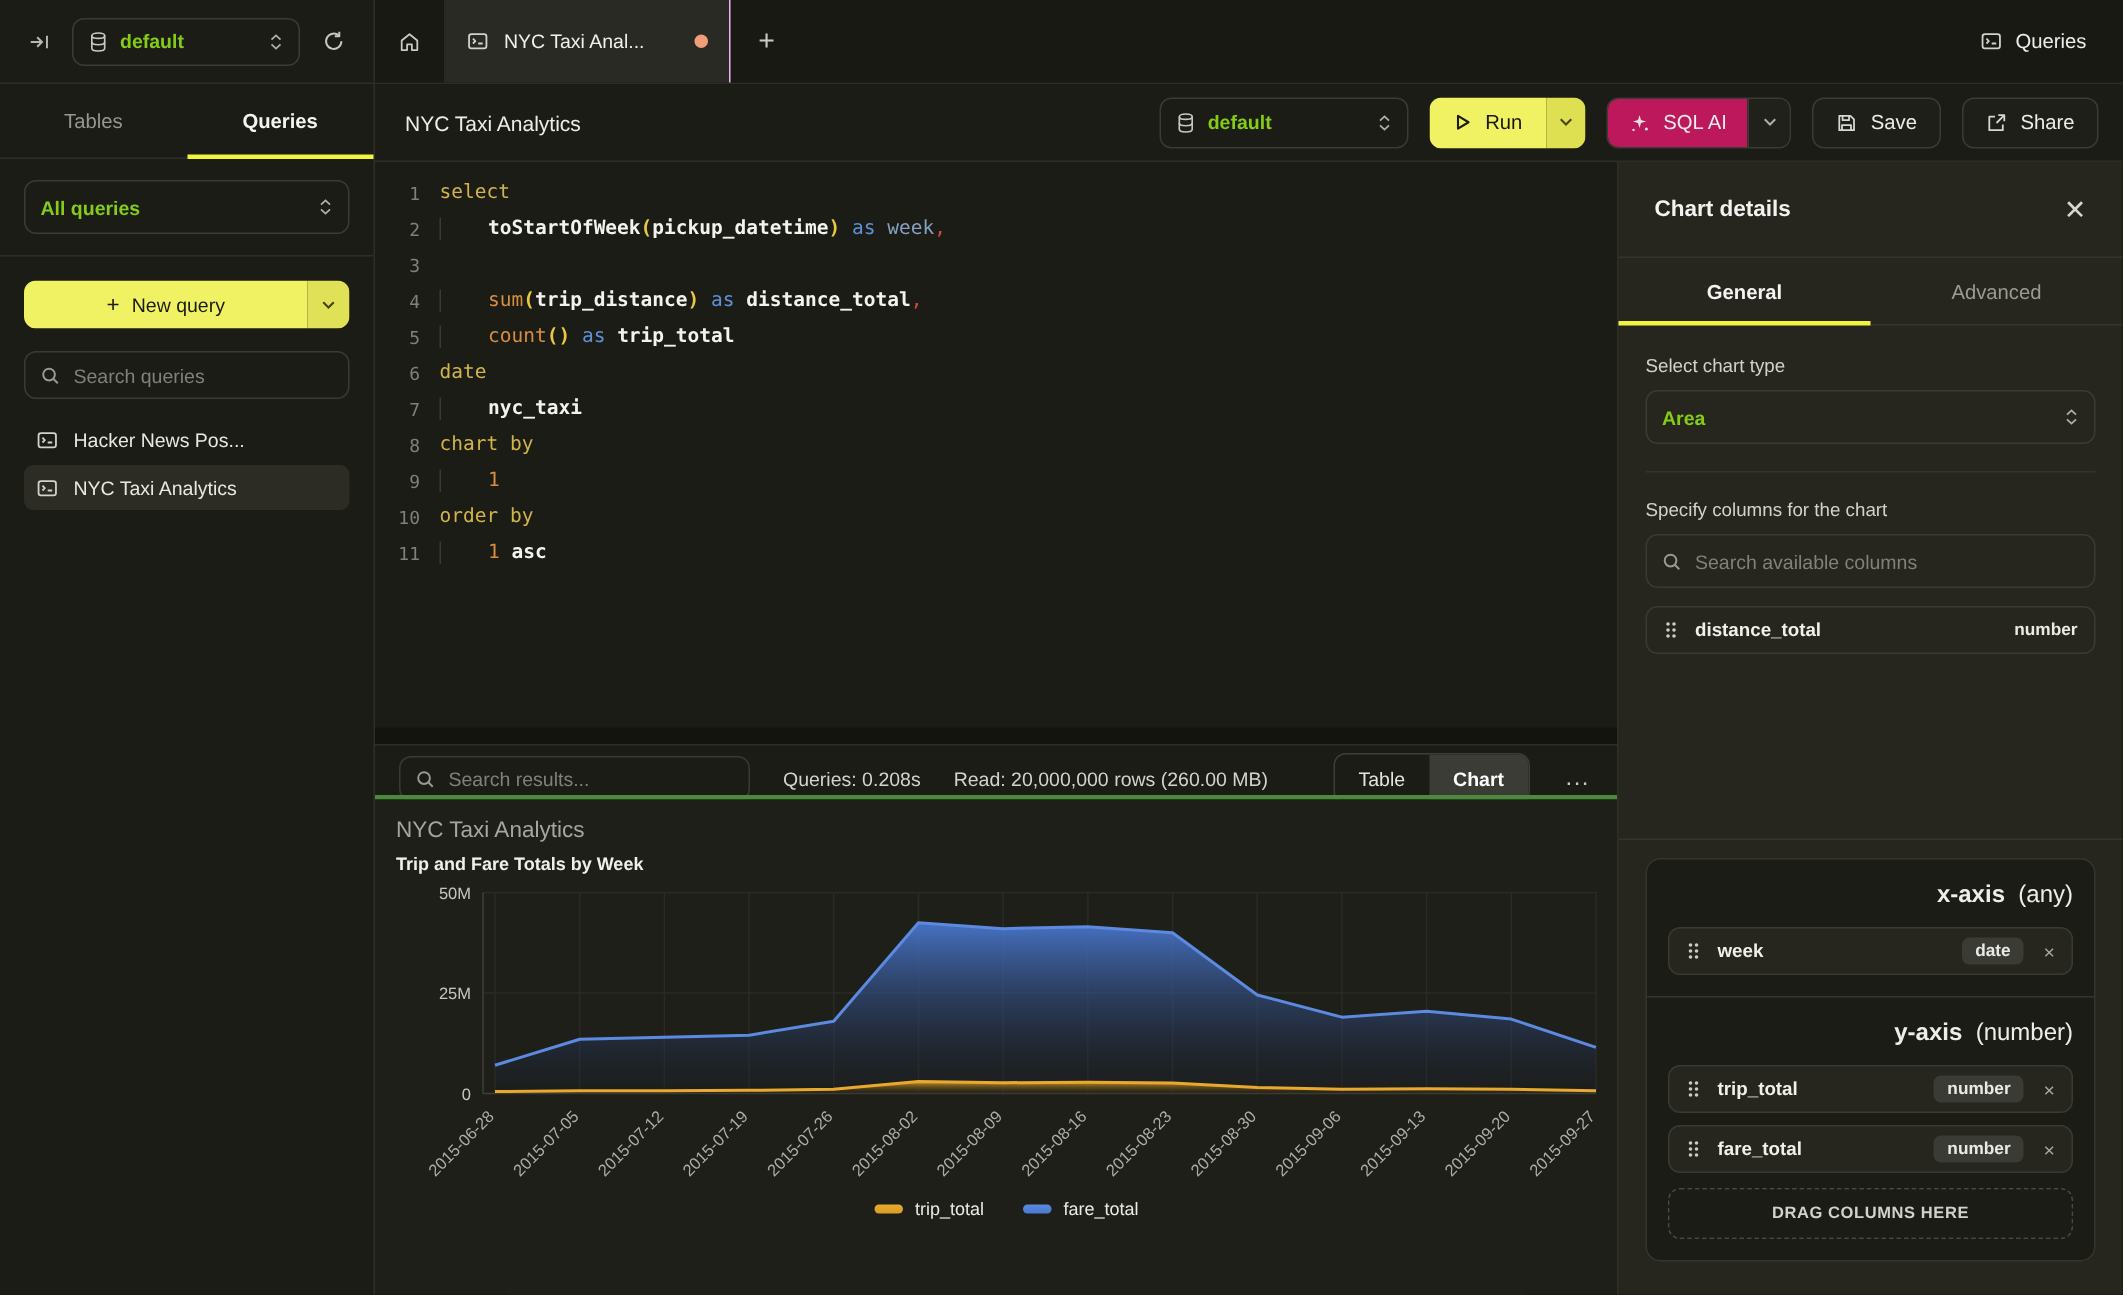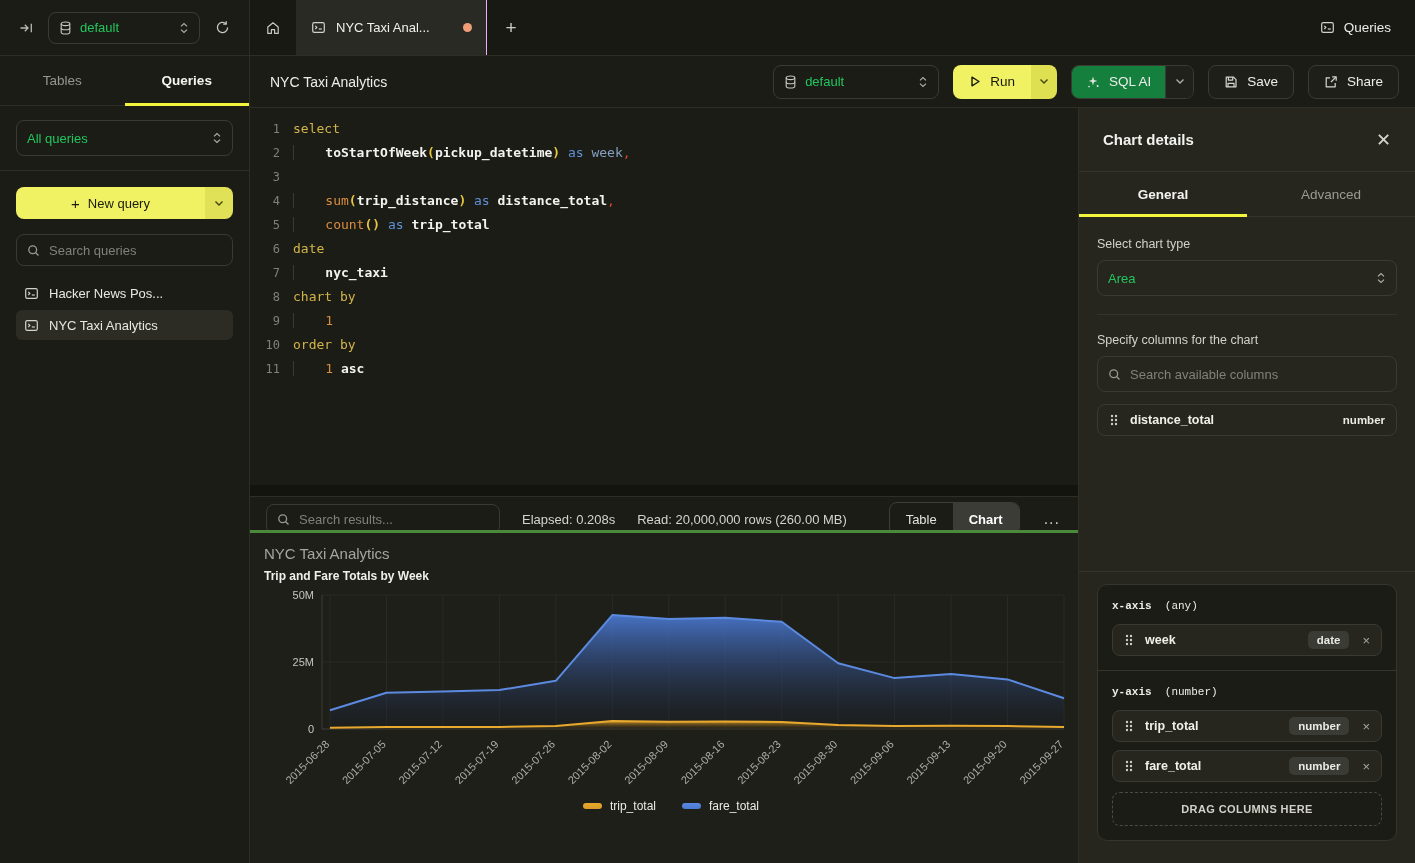--- a/index.html
+++ b/index.html
@@ -11,21 +11,21 @@
 
   
   #topbar { position:absolute; left:0; top:0; width:1415px; height:56px;
     background:#1c1c16; border-bottom:1px solid #2e2e27; display:flex; }
   #topbar-left { width:250px; height:100%; display:flex; align-items:center; gap:10px;
     padding:0 14px; border-right:1px solid #2e2e27; }
   .iconbtn { background:none; border:none; cursor:pointer; padding:5px; border-radius:6px;
     display:flex; align-items:center; justify-content:center; }
   .select { display:flex; align-items:center; gap:8px; height:32px; padding:0 10px;
     border:1px solid #3b3b34; border-radius:8px; background:transparent; cursor:pointer; }
-  .select .lbl { color:#22c55e; font-size:13px; }
+  .select .lbl { color:#84cc16; font-size:13px;font-weight:bold; }
   #topbar-db { flex:1; }
   #tabstrip { flex:1; display:flex; align-items:stretch; background:#191913; }
   #home-btn { width:47px; display:flex; align-items:center; justify-content:center;
     border-right:1px solid #2a2a23; cursor:pointer; }
   #active-tab { width:190px; display:flex; align-items:center; gap:10px; padding:0 14px;
     background:#2a2a24; border-right:1px solid #f0abfc; cursor:pointer; }
   #active-tab .tab-label { white-space:nowrap; overflow:hidden; color:#f0f0ec; }
   .dirty-dot { width:9px; height:9px; border-radius:50%; background:#ef9e78; margin-left:auto; }
   #newtab-btn { width:48px; display:flex; align-items:center; justify-content:center;
     color:#c9c9c2; font-size:19px; cursor:pointer; background:none; border:none; }
@@ -66,21 +66,21 @@
     background:#1c1c16; border-bottom:1px solid #2e2e27; display:flex; align-items:center;
     padding:0 16px 0 20px; gap:14px; }
   #header-title { font-size:14px; color:#ececea; margin-right:auto; }
   #header-db { width:166px; height:34px; }
   .split-btn { display:flex; height:34px; border-radius:8px; overflow:hidden; }
   #run-main { background:#f1f263; border:none; color:#191910; font-size:13.5px;
     display:flex; align-items:center; gap:9px; padding:0 16px; cursor:pointer;text-align:center; }
   #run-caret { background:#dfe051; border:none; width:26px; display:flex;
     align-items:center; justify-content:center; cursor:pointer; }
   #sqlai { border:1px solid #3b3b34; }
-  #sqlai-main { background:#15803d; border:none; color:#ececea; font-size:13.5px;
+  #sqlai-main { background:#be185d; border:none; color:#ececea; font-size:13.5px;
     display:flex; align-items:center; gap:9px; padding:0 14px; cursor:pointer; }
   #sqlai-caret { background:#21211b; border:none; border-left:1px solid #3b3b34; width:28px;
     display:flex; align-items:center; justify-content:center; cursor:pointer; }
   .ghost-btn { height:34px; display:flex; align-items:center; gap:9px; padding:0 15px;
     background:#1f1f19; border:1px solid #3b3b34; border-radius:8px; color:#ececea;
     font-size:13.5px; cursor:pointer; }
 
   
   #editor { position:absolute; left:250px; top:108px; width:828px; height:377px;
     background:#1c1c16; padding-top:9px; font-family:"DejaVu Sans Mono", monospace;
@@ -150,21 +150,21 @@
   .col-row .col-type { margin-left:auto; font-size:11.5px; font-weight:bold; color:#eaeae4; }
   .col-row .col-type.badge { background:#3b3b35; border-radius:5px; padding:3px 9px; }
   .col-row .col-remove { background:none; border:none; color:#a8a8a1; font-size:13px;
     cursor:pointer; padding:0 0 0 2px; }
   #cd-spacer { flex:1; }
   #cd-axes-divider { height:1px; background:#34342d; flex:none; }
   #axes-box { margin:12px 18px 22px; border:1px solid #35352e; border-radius:10px;
     background:#1c1c16; flex:none; }
   .axis-section { padding:11px 14px 14px; }
   .axis-section + .axis-section { border-top:1px solid #35352e; }
-  .axis-title { text-align:left; font-size:11px; color:#eeeee8; margin:4px 0 12px;font-family:Liberation Mono, monospace; }
+  .axis-title { text-align:right; font-size:16px; color:#eeeee8; margin:4px 0 12px; }
   .axis-title b { font-weight:bold; }
   .axis-rows { display:flex; flex-direction:column; gap:8px; }
   #drop-zone { margin-top:10px; height:34px; border:1.5px dashed #4b4b44; border-radius:8px;
     display:flex; align-items:center; justify-content:center; font-size:11px; font-weight:bold;
     letter-spacing:.4px; color:#d2d2cb; }
 </style>
 </head>
 <body>
 
 <div id="topbar">
@@ -421,21 +421,21 @@
 <div id="results-bar">
   <div class="search-box" id="results-search">
     <span class="icon">
       <svg width="13" height="13" viewBox="0 0 13 13" fill="none" stroke="#9a9a94" stroke-width="1.3">
           <circle cx="5.7" cy="5.7" r="3.9"></circle>
           <path d="M8.7 8.7l2.8 2.8"></path>
         </svg>
     </span>
     <input type="text" placeholder="Search results..." style="">
   </div>
-  <span class="stat">Elapsed: 0.208s</span>
+  <span class="stat">Queries: 0.208s</span>
   <span class="stat">Read: 20,000,000 rows (260.00 MB)</span>
   <div id="view-toggle">
     <button>Table</button>
     <button class="active">Chart</button>
   </div>
   <button id="more-btn">
     <span>...</span>
   </button>
 </div>
 <div id="green-split"></div>

